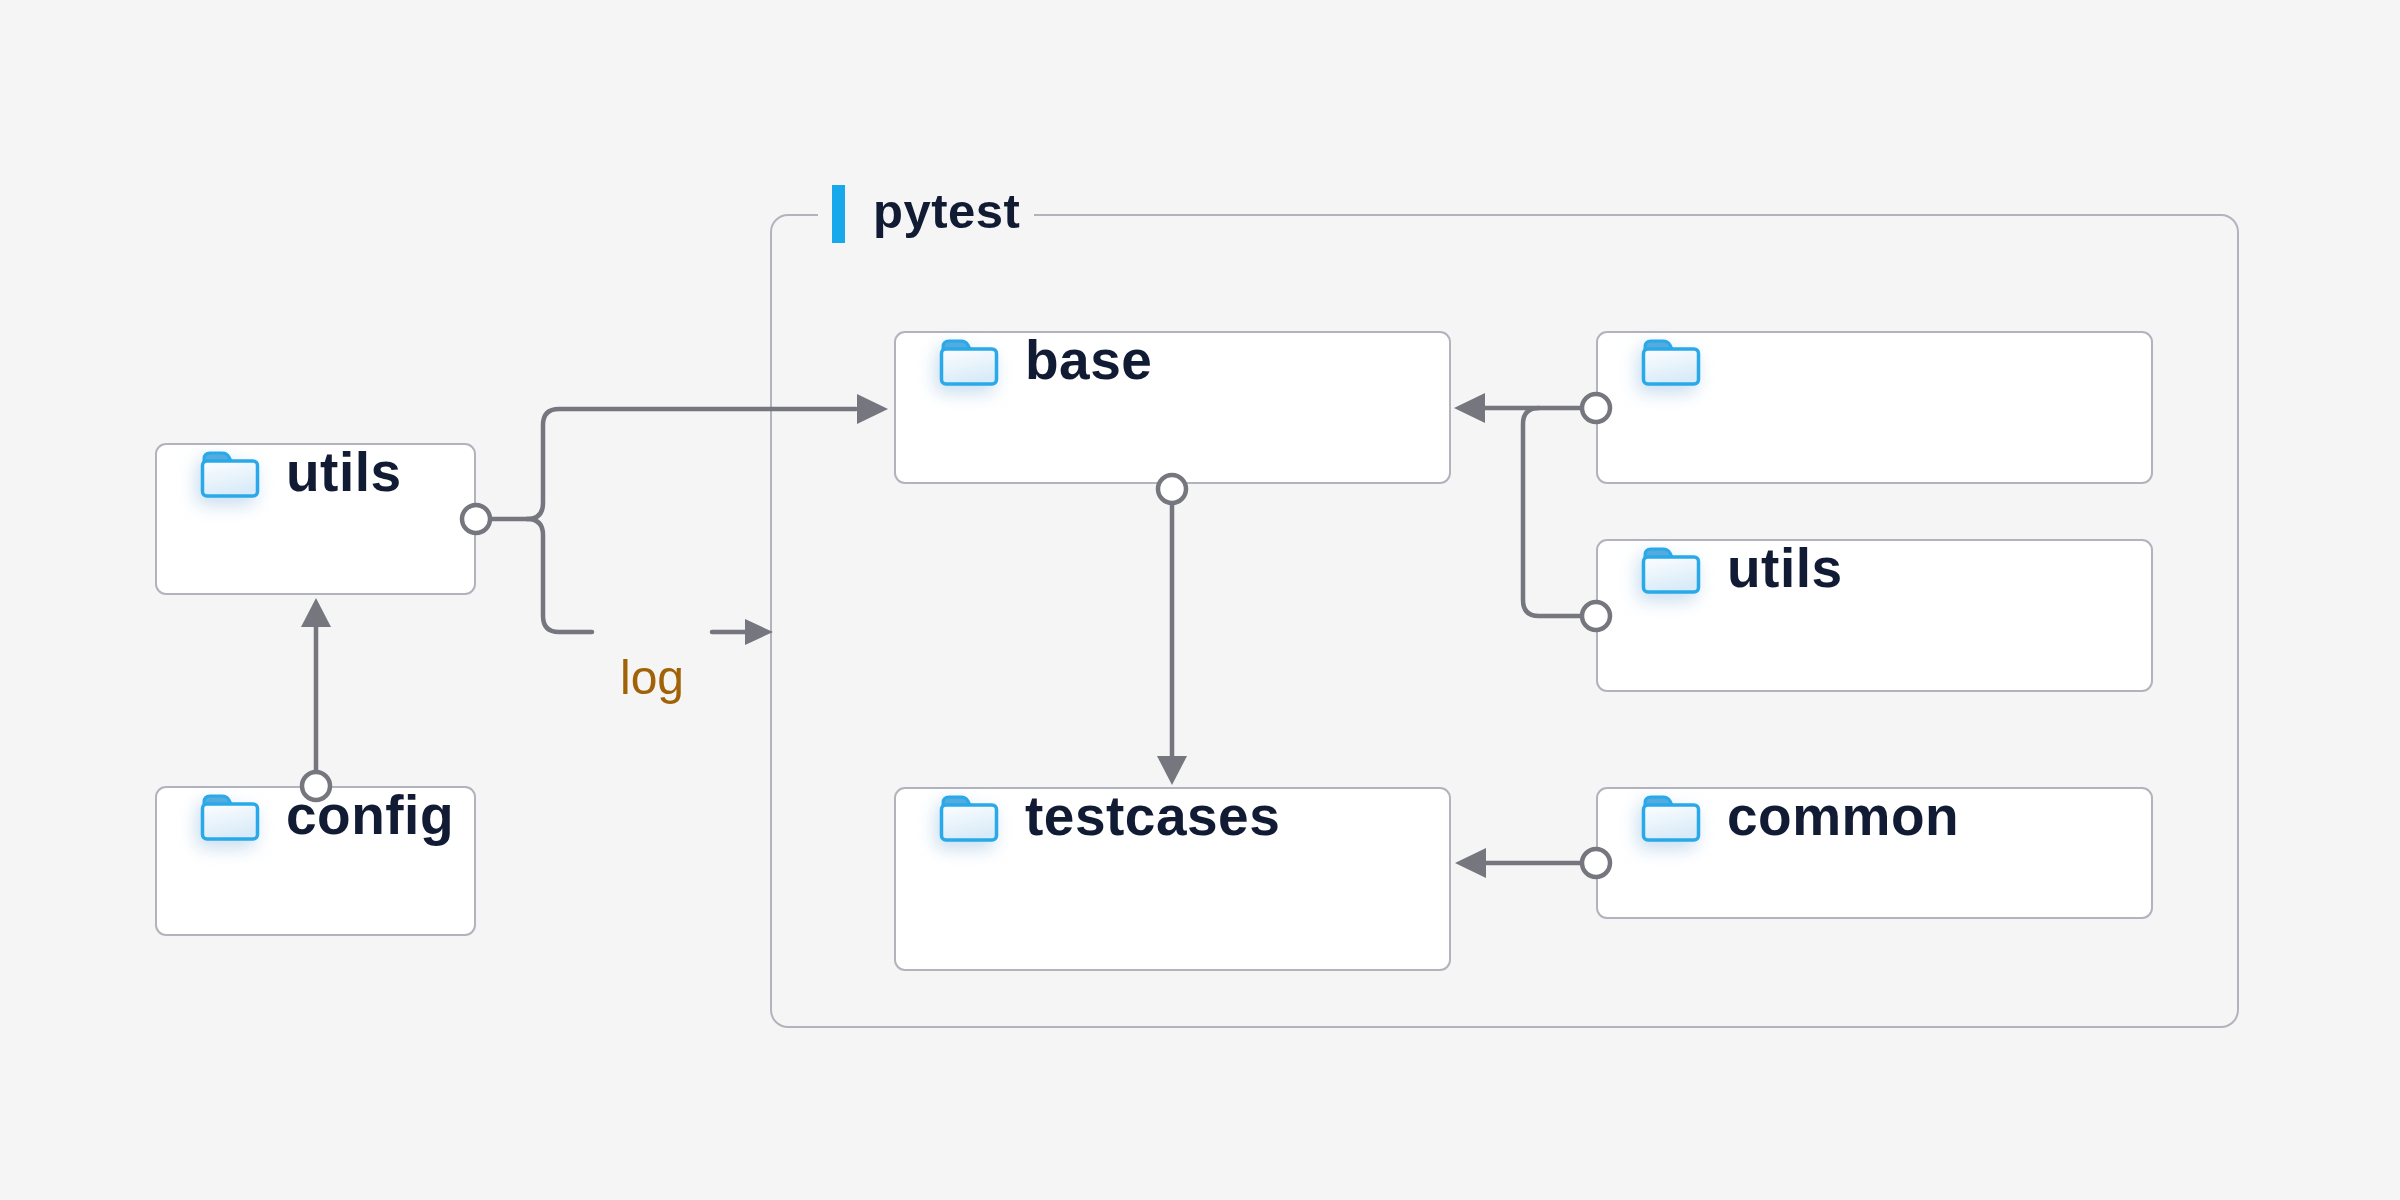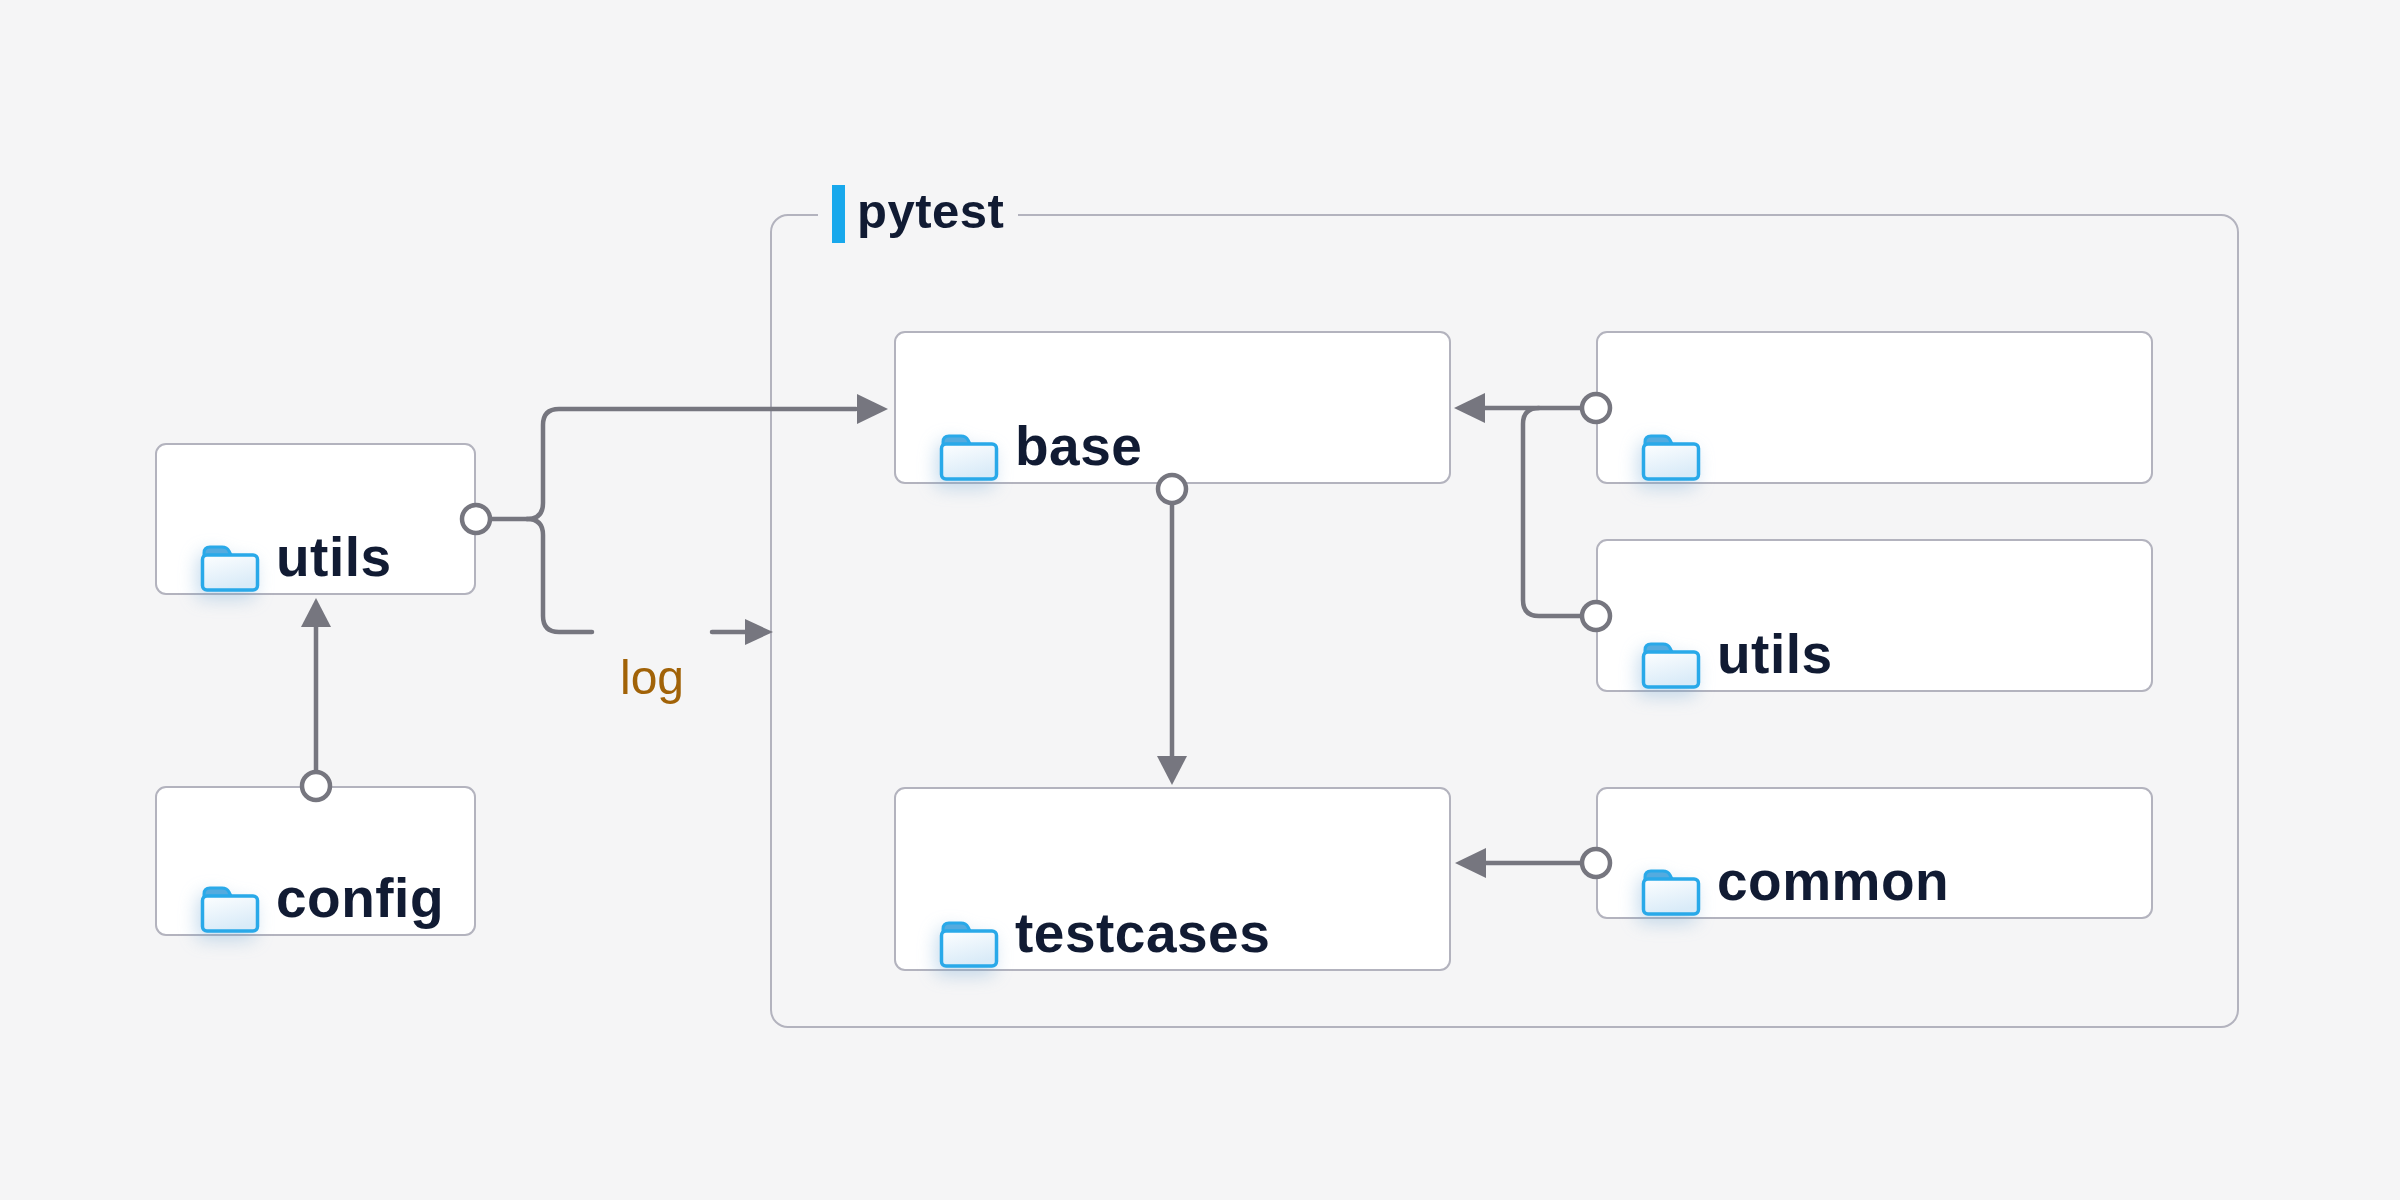--- a/index.html
+++ b/index.html
@@ -26,21 +26,21 @@
     background: transparent;
     box-sizing: border-box;
     z-index: 1;
   }
   .group-label {
     position: absolute;
     left: 818px; top: 180px;
     height: 68px;
     display: flex;
     align-items: center;
-    gap: 12px;
+    gap: 28px;
     padding: 0 14px;
     background: #f5f5f6;
     z-index: 3;
   }
   .group-label .accent-bar {
     width: 13px;
     height: 58px;
     background: #18a8ec;
   }
   .group-label .group-title {
@@ -53,22 +53,22 @@
   }
 
   
   .node {
     position: absolute;
     background: #ffffff;
     border: 2.5px solid #b3b3be;
     border-radius: 11px;
     box-sizing: border-box;
     display: flex;
-    align-items: flex-end;
-    gap: 15px;
+    align-items: flex-start;
+    gap: 25px;
     padding-left: 42px;
     z-index: 2;
   }
   .node .label {
     font-size: 55px;
     font-weight: 700;
     color: #111b33;
     letter-spacing: 0.5px;
     line-height: 1;
     padding-bottom: 8px;

